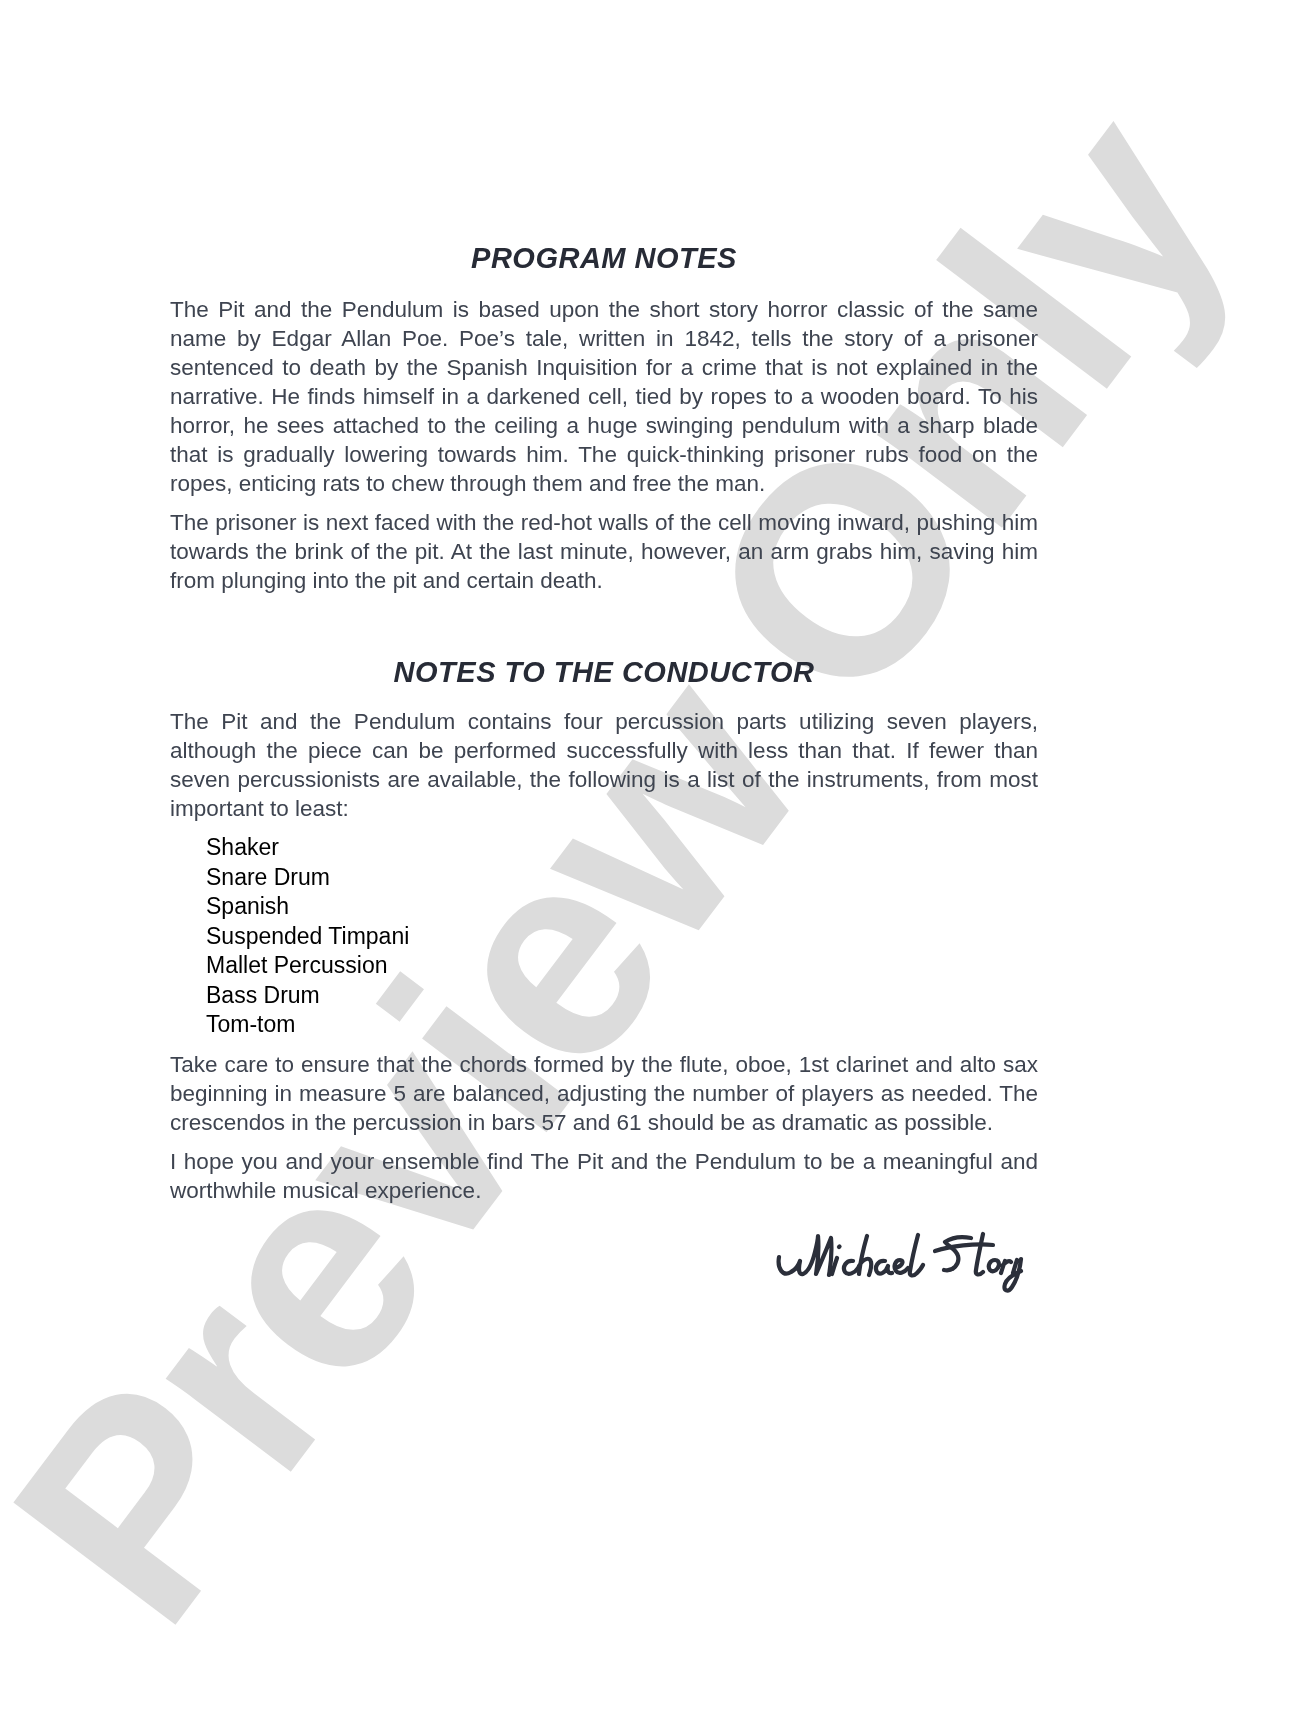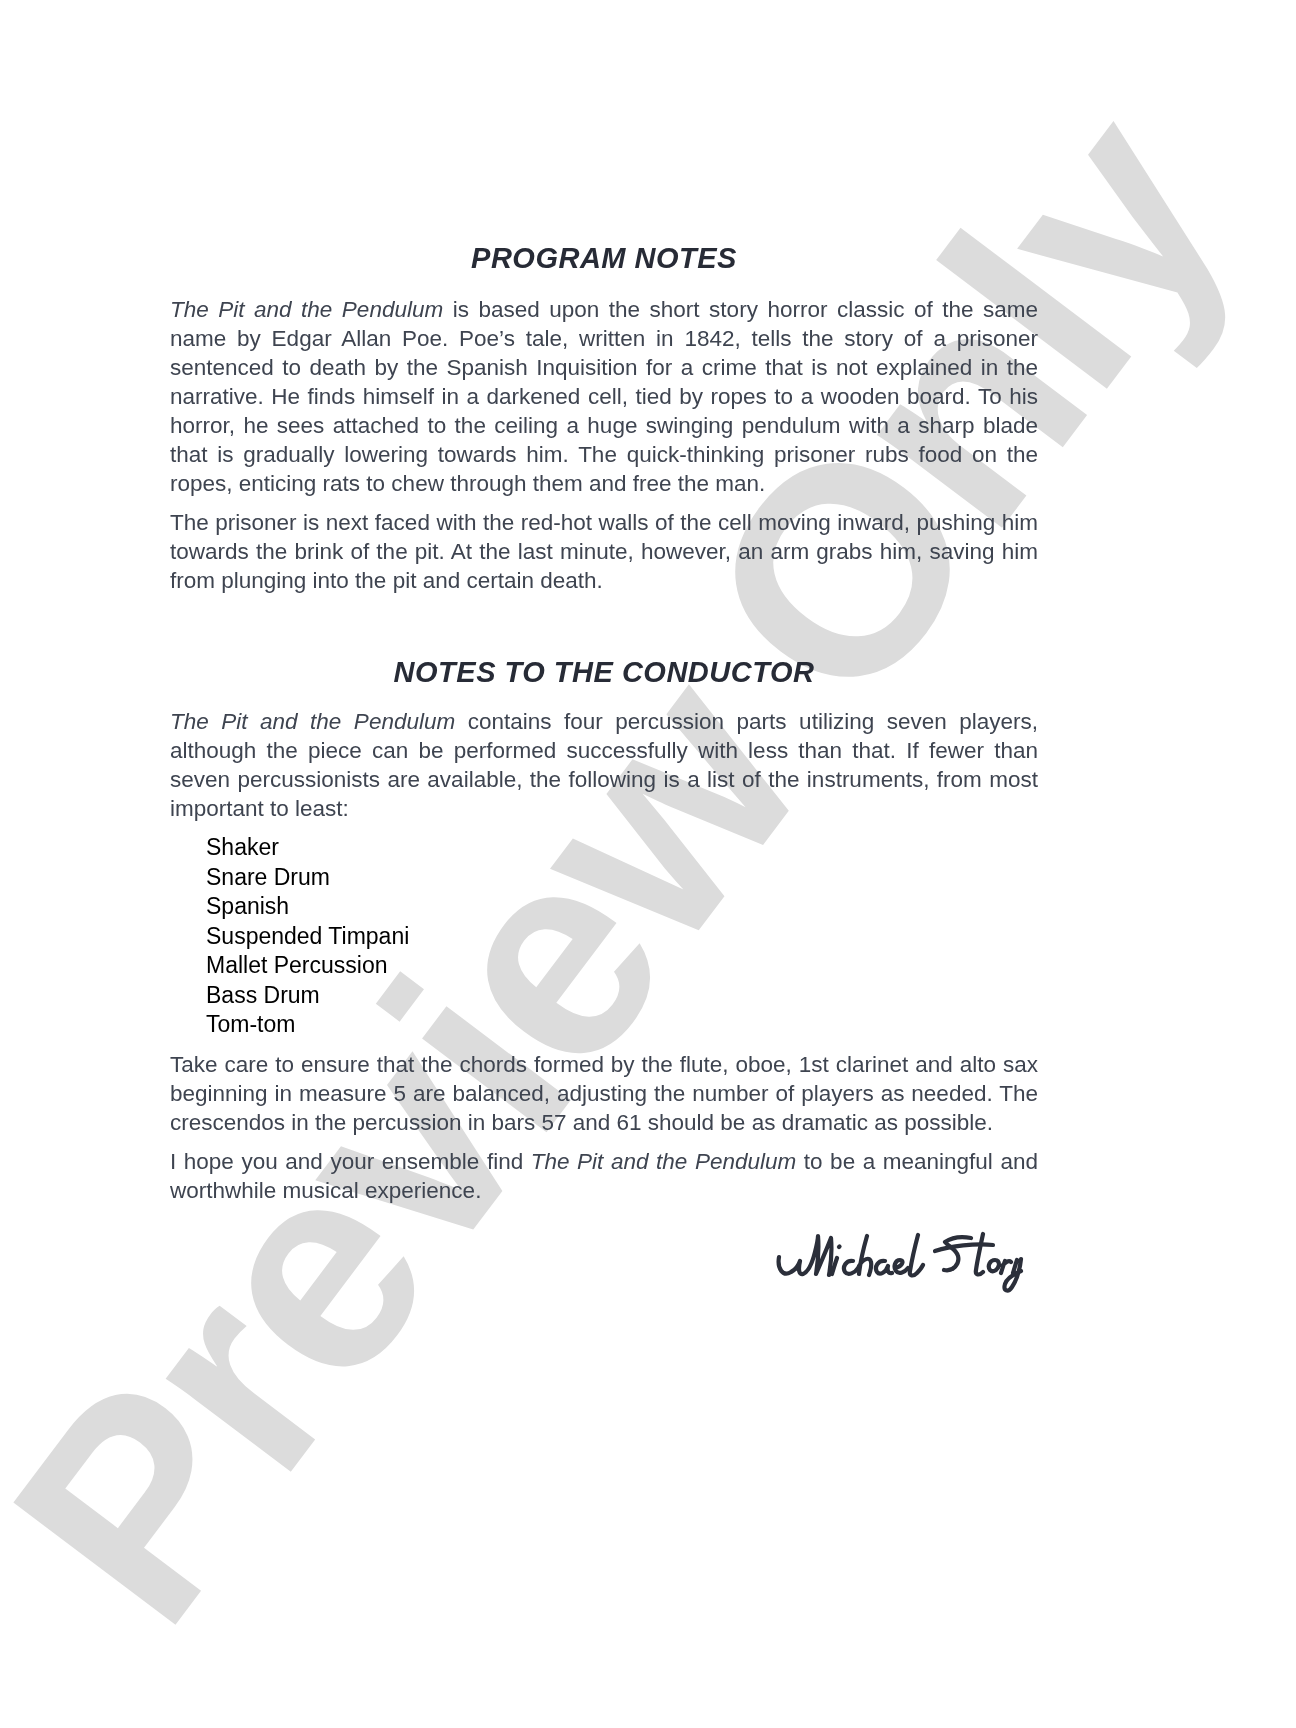--- a/index.html
+++ b/index.html
@@ -55,21 +55,21 @@
   }
 
   .body-para {
     margin: 0 0 10px 0;
     font-size: 22.5px;
     line-height: 29px;
     text-align: justify;
     color: #3e4450;
   }
 
-  .body-para .it { font-style: italic; }
+  .body-para .it { }
 
   .instrument-list {
     margin: 4px 0 10px 0;
     padding-left: 36px;
     list-style: none;
     font-size: 23px;
     line-height: 29.5px;
     color: #000000;
   }
 

